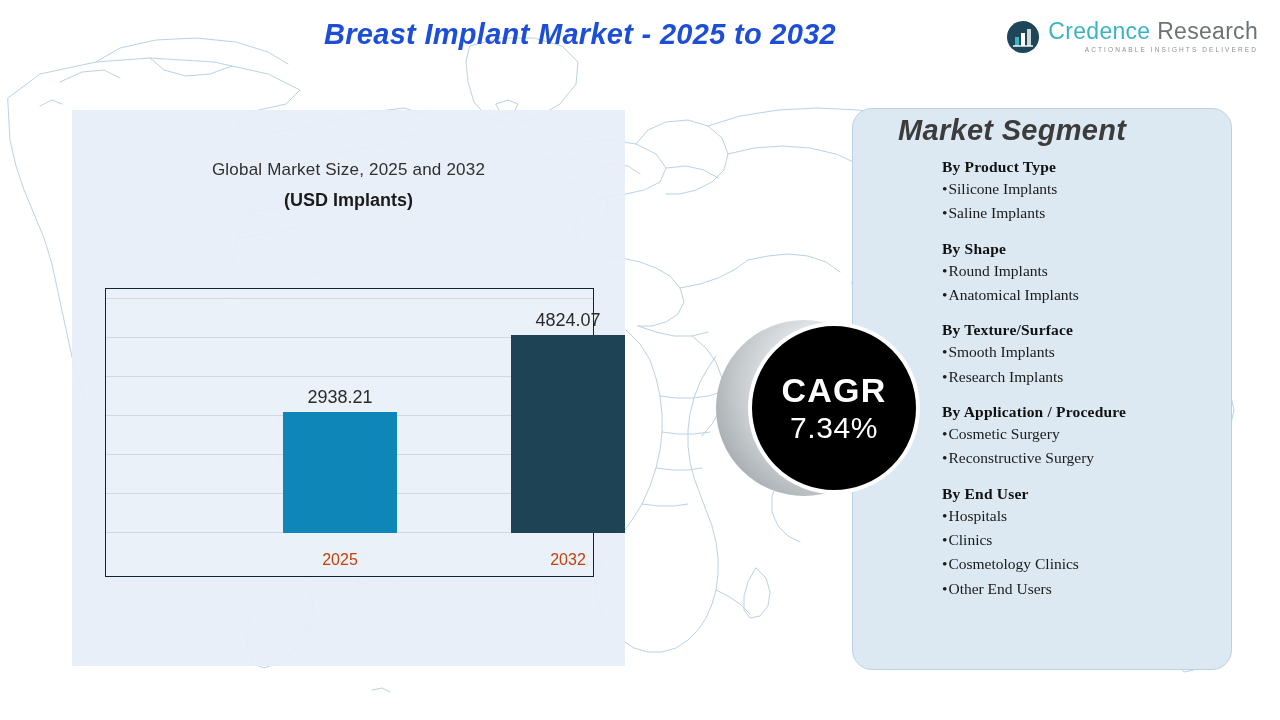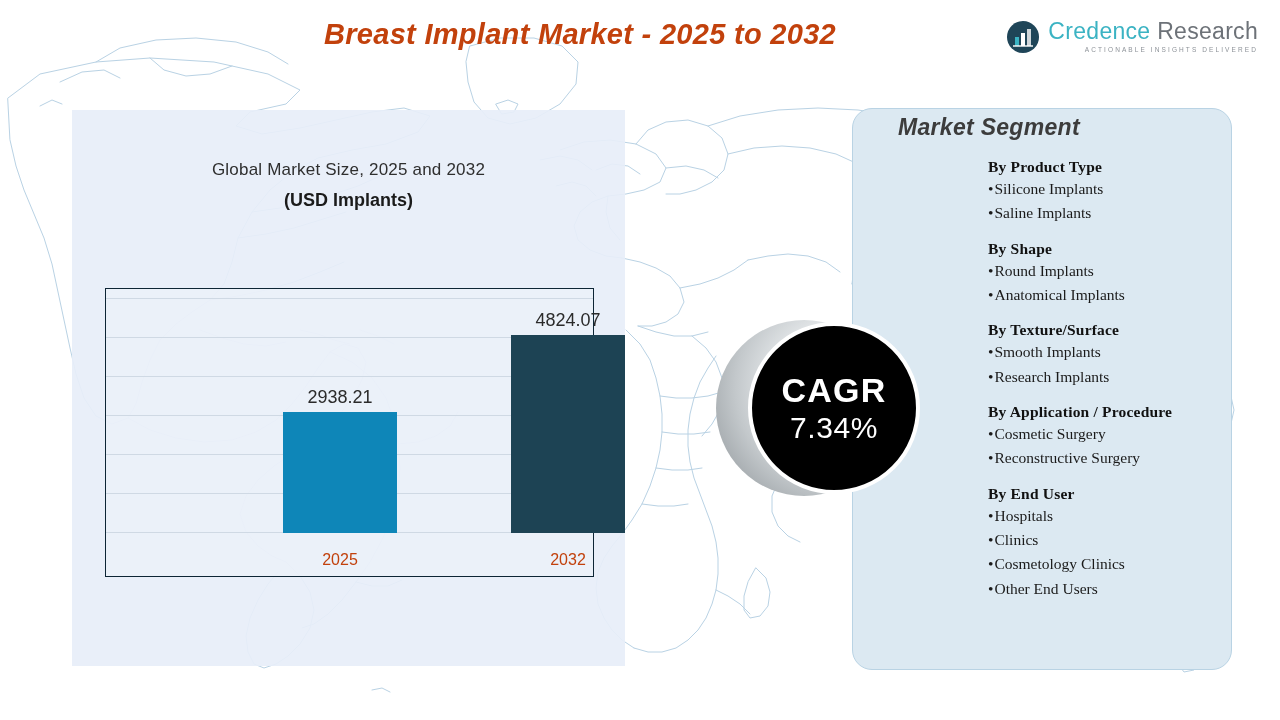--- a/index.html
+++ b/index.html
@@ -10,21 +10,21 @@
   #stage{position:absolute;left:0;top:0;width:1280px;height:720px;overflow:hidden;background:#fff;}
 
   
   #map-layer{position:absolute;left:0;top:0;width:1280px;height:720px;z-index:1;}
   #map-layer svg{width:100%;height:100%;display:block;}
 
   
   #header{position:absolute;left:0;top:0;width:1280px;height:78px;z-index:6;background:transparent;}
   #page-title{
     position:absolute;left:200px;top:18px;width:760px;text-align:center;
-    font-size:29px;font-weight:bold;font-style:italic;color:#c2410c;
+    font-size:29px;font-weight:bold;font-style:italic;color:#1d4ed8;
     letter-spacing:.3px;white-space:nowrap;
   }
   #logo{position:absolute;right:22px;top:20px;display:flex;align-items:center;gap:8px;}
   #logo-mark{width:34px;height:34px;flex:0 0 34px;}
   #logo-text{display:flex;flex-direction:column;line-height:1;}
   #logo-name{font-size:23px;letter-spacing:.3px;white-space:nowrap;text-align:right;}
   #logo-name .lw1{color:#3bb3c3;}
   #logo-name .lw2{color:#6d7278;}
   #logo-tag{
     font-size:6.5px;color:#8d9298;letter-spacing:2.1px;margin-top:4px;
@@ -80,24 +80,24 @@
   #cagr-label{color:#ffffff;font-size:34px;font-weight:bold;letter-spacing:1.2px;line-height:1;}
   #cagr-value{color:#ffffff;font-size:30px;font-weight:normal;letter-spacing:.6px;line-height:1;margin-top:6px;}
 
   
   #right-panel{
     position:absolute;left:852px;top:108px;width:378px;height:560px;
     background:#dce9f2;border:1.5px solid #b9d3e4;border-radius:20px;z-index:2;
   }
   #right-panel-inner{position:absolute;left:852px;top:108px;width:378px;height:560px;z-index:3;}
   #segment-title{
-    position:absolute;left:46px;top:6px;font-size:23px;font-weight:bold;font-style:italic;
+    position:absolute;left:46px;top:6px;font-size:29px;font-weight:bold;font-style:italic;
     color:#3c3c3c;letter-spacing:.3px;white-space:nowrap;
   }
-  #segment-groups{position:absolute;left:90px;top:50px;width:290px;margin-left:46px;}
+  #segment-groups{position:absolute;left:90px;top:50px;width:290px;}
   .seg-group{margin-bottom:14px;}
   .seg-head{
     font-family:"Liberation Serif", serif;font-weight:bold;font-size:15.5px;color:#111;
     letter-spacing:.2px;margin-bottom:1px;white-space:nowrap;
   }
   .seg-item{
     font-family:"Liberation Serif", serif;font-size:15.5px;color:#1a1a1a;
     line-height:1.57;white-space:nowrap;
   }
   .seg-item .bul{margin-right:1px;}

